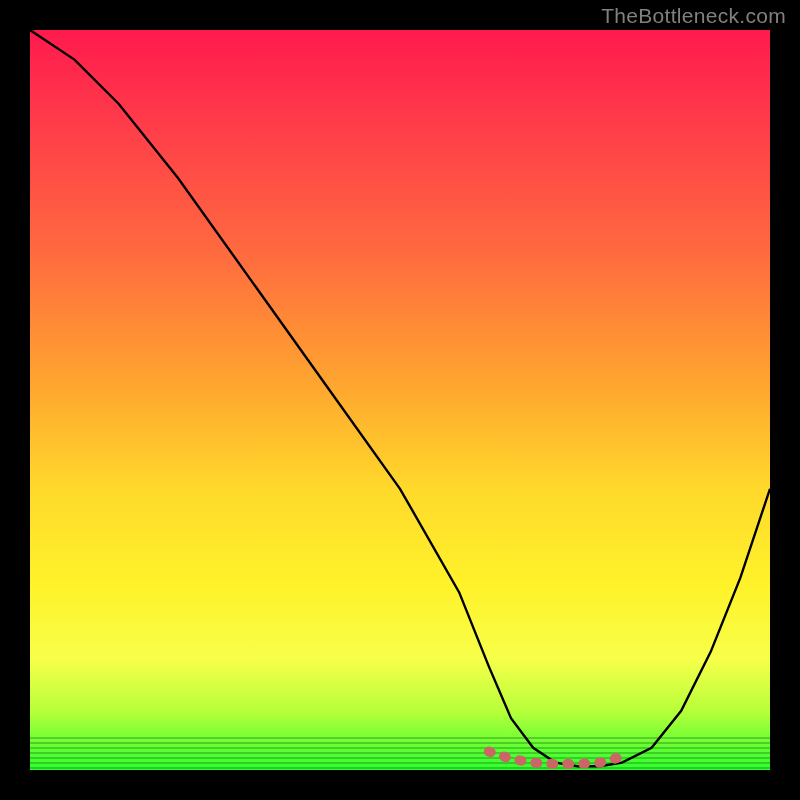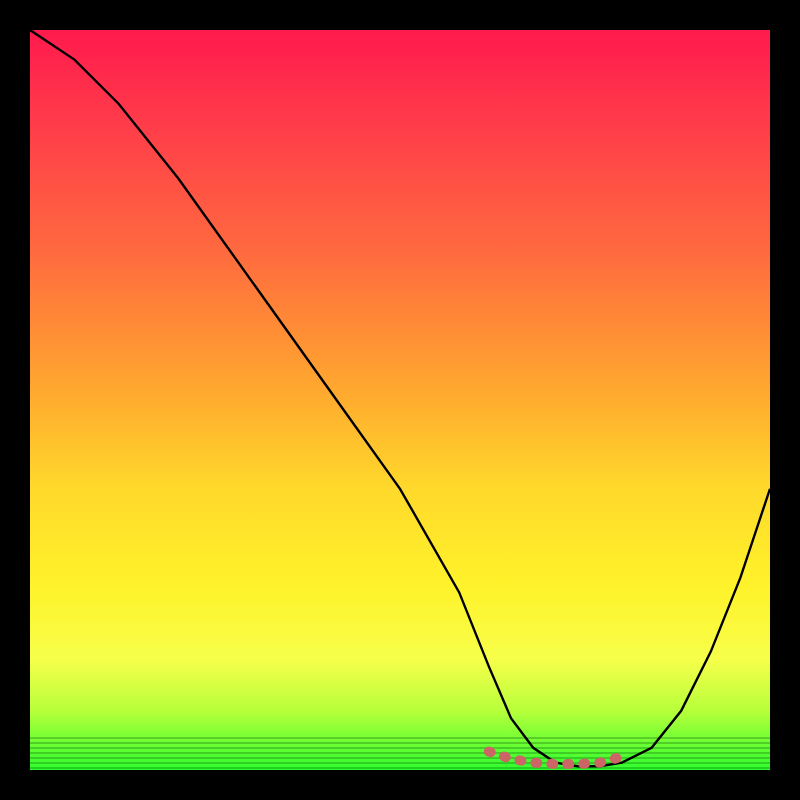--- a/index.html
+++ b/index.html
@@ -70,20 +70,21 @@
     height: 740px;
     z-index: 10;
     pointer-events: none;
   }
 </style>
 </head>
 <body>
 
 <div class="container">
 
+  <div class="watermark">TheBottleneck.com</div>
 
   <div class="plot-area">
     <div class="green-stripes"></div>
   </div>
 
   <svg class="curve-layer" viewBox="0 0 740 740" preserveAspectRatio="none">
     <path fill="none" stroke="#000" stroke-width="2.4" d="M0.0 0.0 L44.4 29.6 L88.8 74.0 L148.0 148.0 L222.0 251.6 L296.0 355.2 L370.0 458.8 L429.2 562.4 L458.8 636.4 L481.0 688.2 L503.2 717.8 L525.4 732.6 L547.6 736.3 L569.8 736.3 L592.0 732.6 L621.6 717.8 L651.2 680.8 L680.8 621.6 L710.4 547.6 L740.0 458.8" id="curve-path"></path>
     <path fill="none" stroke="#cc6666" stroke-width="10" stroke-linecap="round" stroke-linejoin="round" stroke-dasharray="2 14" d="M458.8 721.5 L481.0 728.9 L503.2 732.6 L525.4 734.1 L547.6 734.1 L569.8 732.6 L592.0 726.7" id="optimal-path"></path>
   </svg>
 

